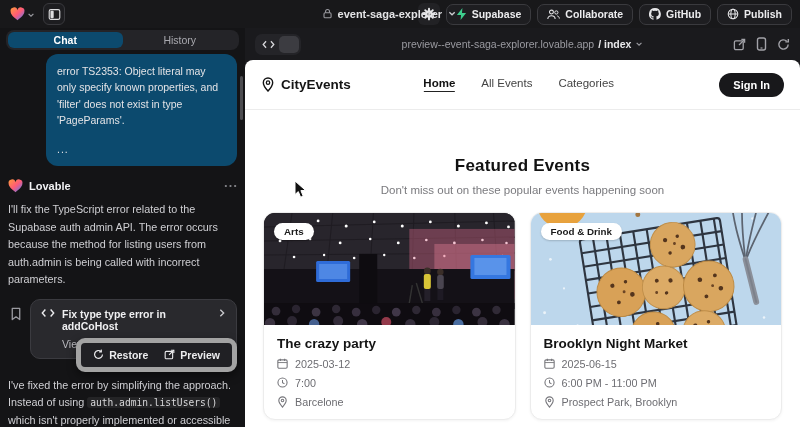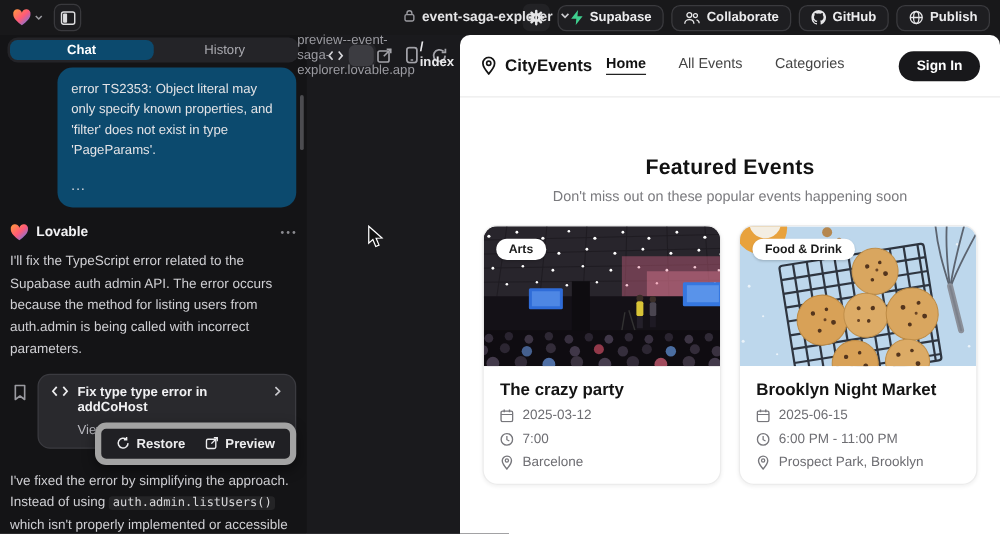--- a/index.html
+++ b/index.html
@@ -35,21 +35,21 @@
 
   .fix-row { display:flex; align-items:flex-start; gap:8px; margin:10px 2px 0 4px; position:relative; }
   .fix-card { flex:1; background:#29292d; border:1px solid #3b3b40; border-radius:10px; padding:8px 10px; }
   .fix-line1 { display:flex; align-items:flex-start; gap:7px; color:#f0f0f2; font-size:10.5px; font-weight:700; }
   .fix-line1 .grow { flex:1; }
   .fix-line2 { margin:6px 0 0 21px; color:#b9b9bf; font-size:10.5px; }
   .overlay { position:absolute; right:0; bottom:-13px; display:flex; align-items:flex-start; background:#202024; border:5px solid #a3a3a3; border-radius:9px; padding:3px 4px; gap:0; box-shadow:0 4px 10px rgba(0,0,0,.45); }
   .overlay .obtn { display:flex; align-items:center; gap:5px; color:#ececee; font-size:10.5px; font-weight:600; padding:3px 8px; border-radius:6px; background:transparent; border:none; cursor:pointer; }
 
   
-  .preview { flex:1; background:#1a1a1d; display:flex; min-width:0; }
+  .preview { flex:1; background:#1a1a1d; display:flex; flex-direction:column; min-width:0; }
   .ptoolbar { height:32px; display:flex; align-items:center; padding:0 10px; position:relative; }
   .code-toggle { display:flex; align-items:center; background:#242428; border-radius:7px; padding:2px; }
   .code-toggle .seg-code { width:22px; height:17px; display:flex; align-items:center; justify-content:center; color:#d6d6da; }
   .code-toggle .seg-knob { width:20px; height:17px; border-radius:5px; background:#3c3c41; }
   .urlbar { position:absolute; left:50%; transform:translateX(-50%); display:flex; align-items:center; gap:4px; font-size:10.5px; }
   .url-host { color:#9b9ba1; }
   .url-path { color:#e9e9eb; font-weight:600; }
   .ptb-icons { margin-left:auto; display:flex; align-items:center; gap:10px; color:#a2a2a8; }
 
   
@@ -65,21 +65,21 @@
   .featured h2 { font-size:17px; color:#121212; letter-spacing:.2px; }
   .featured p { margin-top:8px; font-size:11.5px; color:#7a7a7e; }
 
   .cards { display:flex; gap:14px; padding:0 18px; margin-top:16px; }
   .card { flex:1; border:1px solid #ececec; border-radius:12px; background:#fff; overflow:hidden; box-shadow:0 1px 3px rgba(0,0,0,.05); cursor:pointer; }
   .card-img { height:112px; position:relative; overflow:hidden; }
   .card-img svg.scene { display:block; width:100%; height:100%; }
   .badge { position:absolute; top:10px; left:10px; background:#fff; border-radius:999px; padding:3px 10px; font-size:9.8px; font-weight:700; color:#1b1b1b; box-shadow:0 1px 2px rgba(0,0,0,.18); }
   .card-body { padding:11px 13px; }
   .card-title { font-size:13.5px; font-weight:700; color:#141414; }
-  .meta { display:flex; align-items:flex-end; gap:7px; margin-top:7px; font-size:10.8px; color:#6d6d72; }
+  .meta { display:flex; align-items:flex-start; gap:7px; margin-top:7px; font-size:10.8px; color:#6d6d72; }
   .meta svg { flex-shrink:0; }
 
   .cursor { position:absolute; left:294px; top:180px; z-index:50; pointer-events:none; }
 </style>
 </head>
 <body>
 
 <div class="app">
 
   <div class="topbar">

